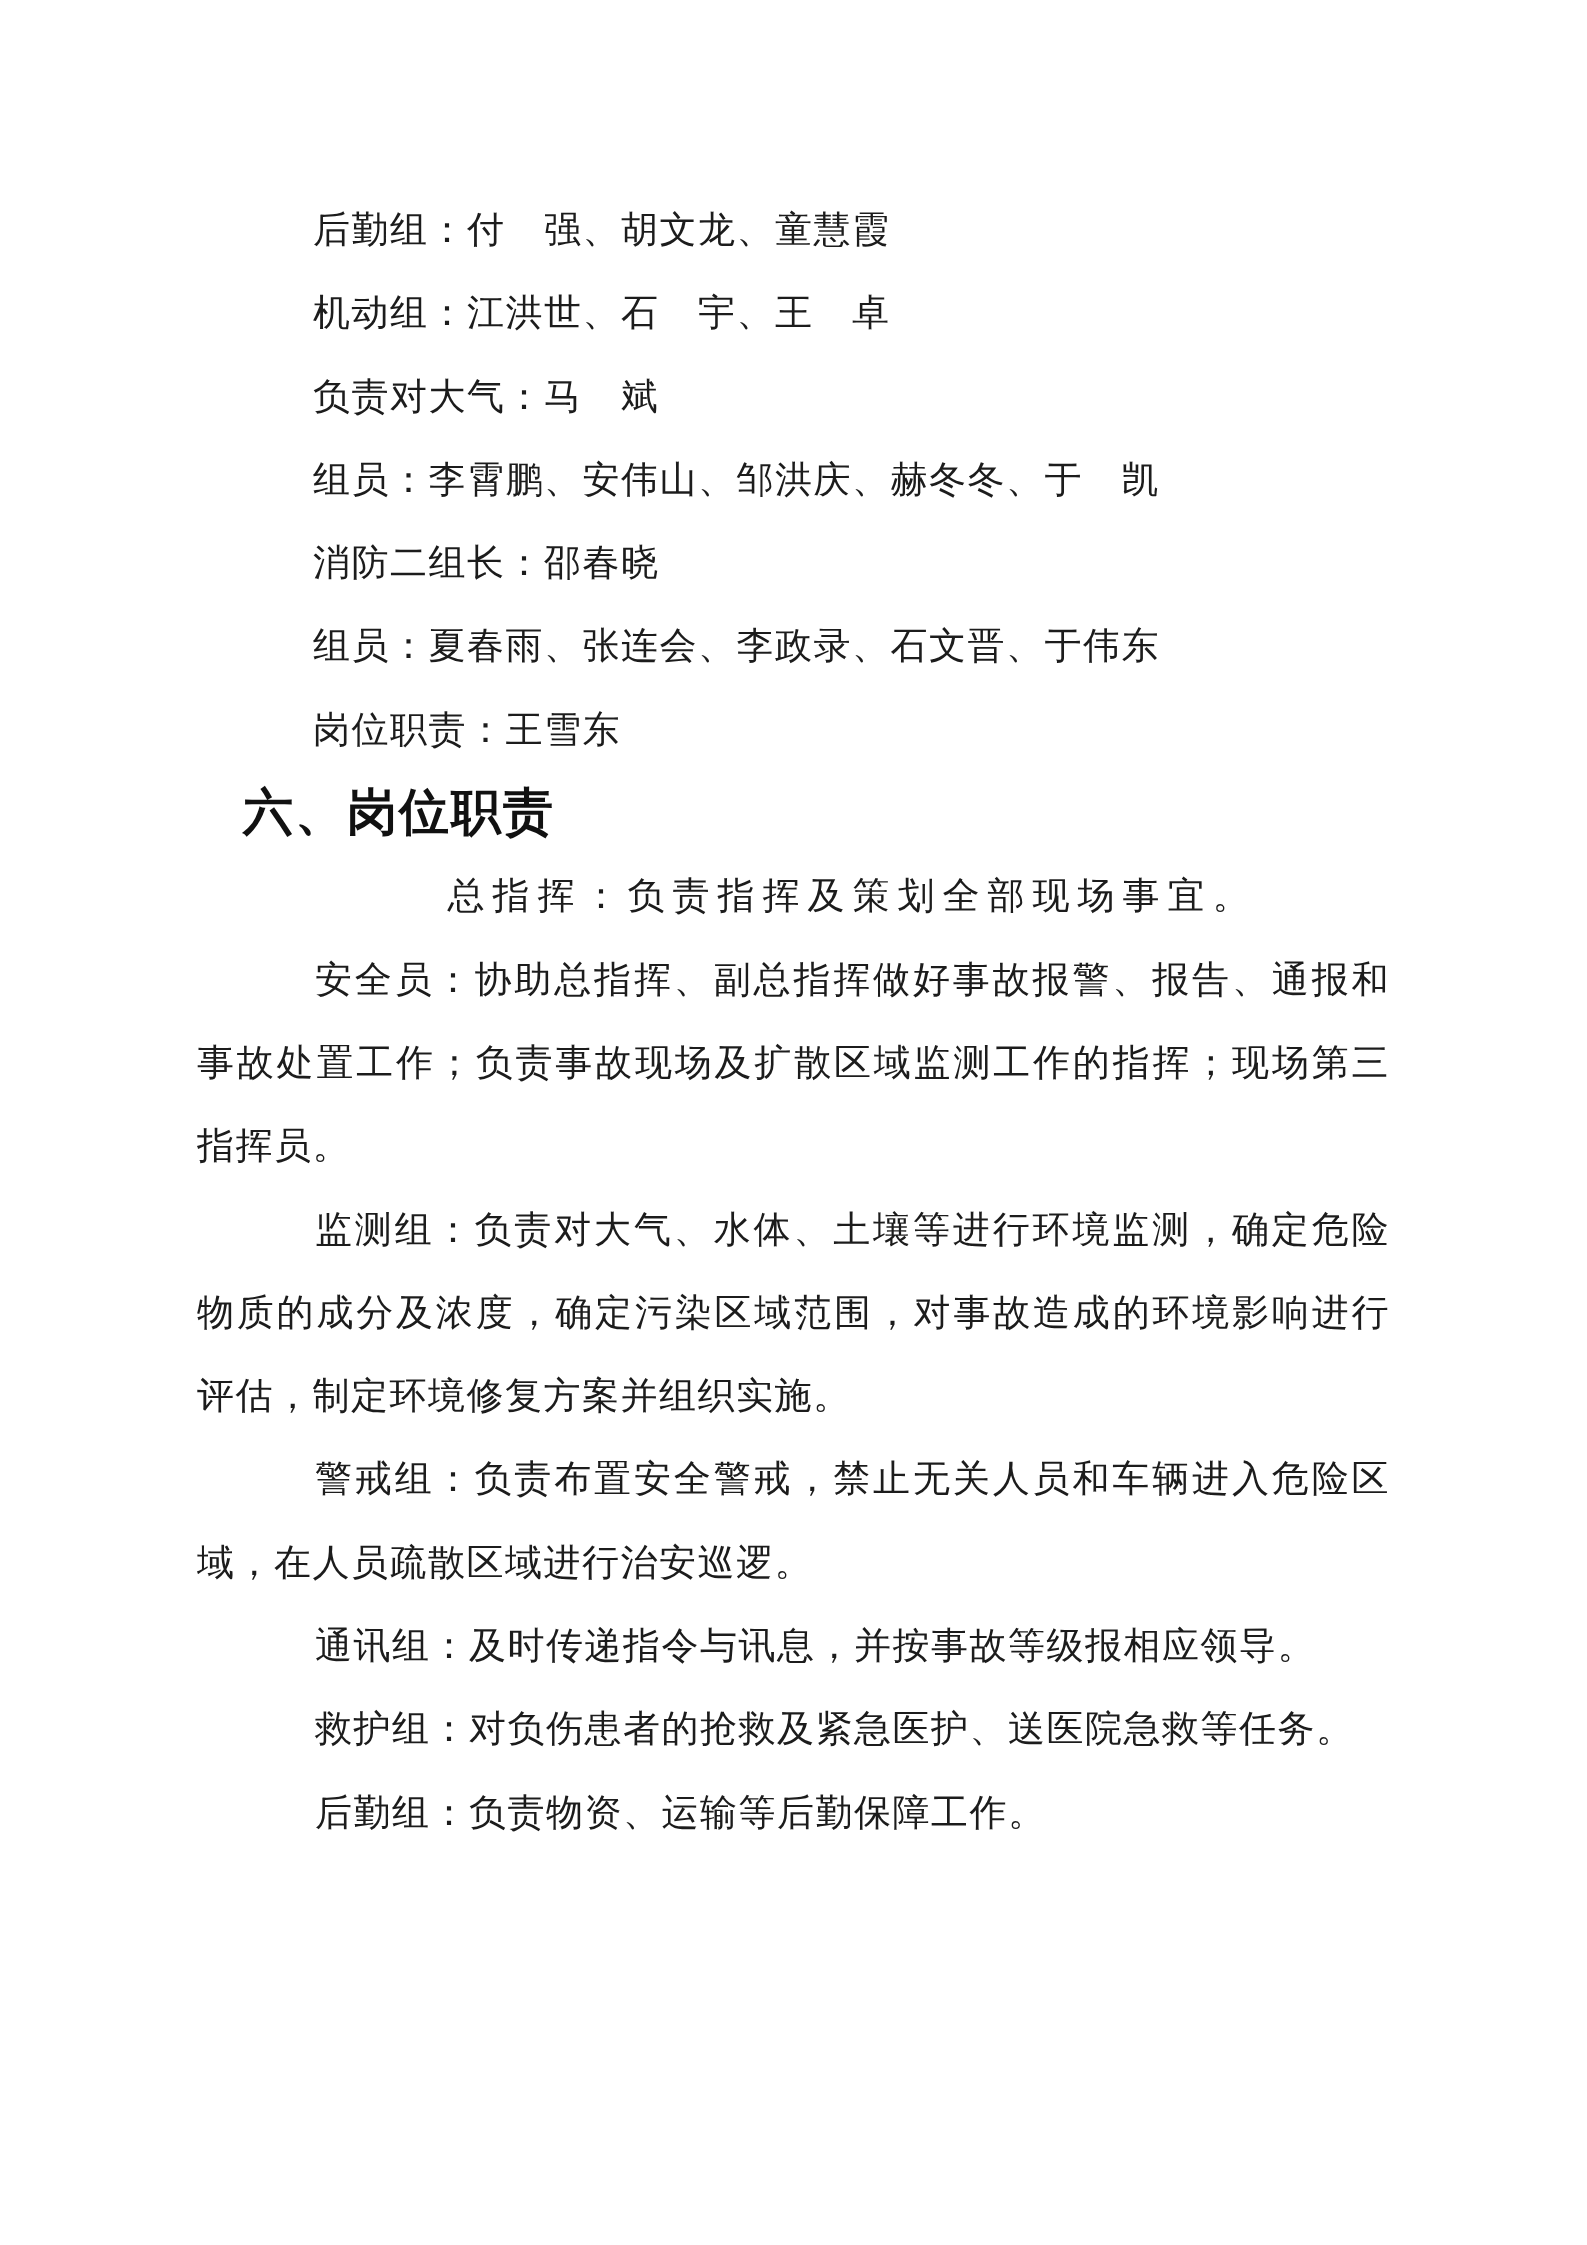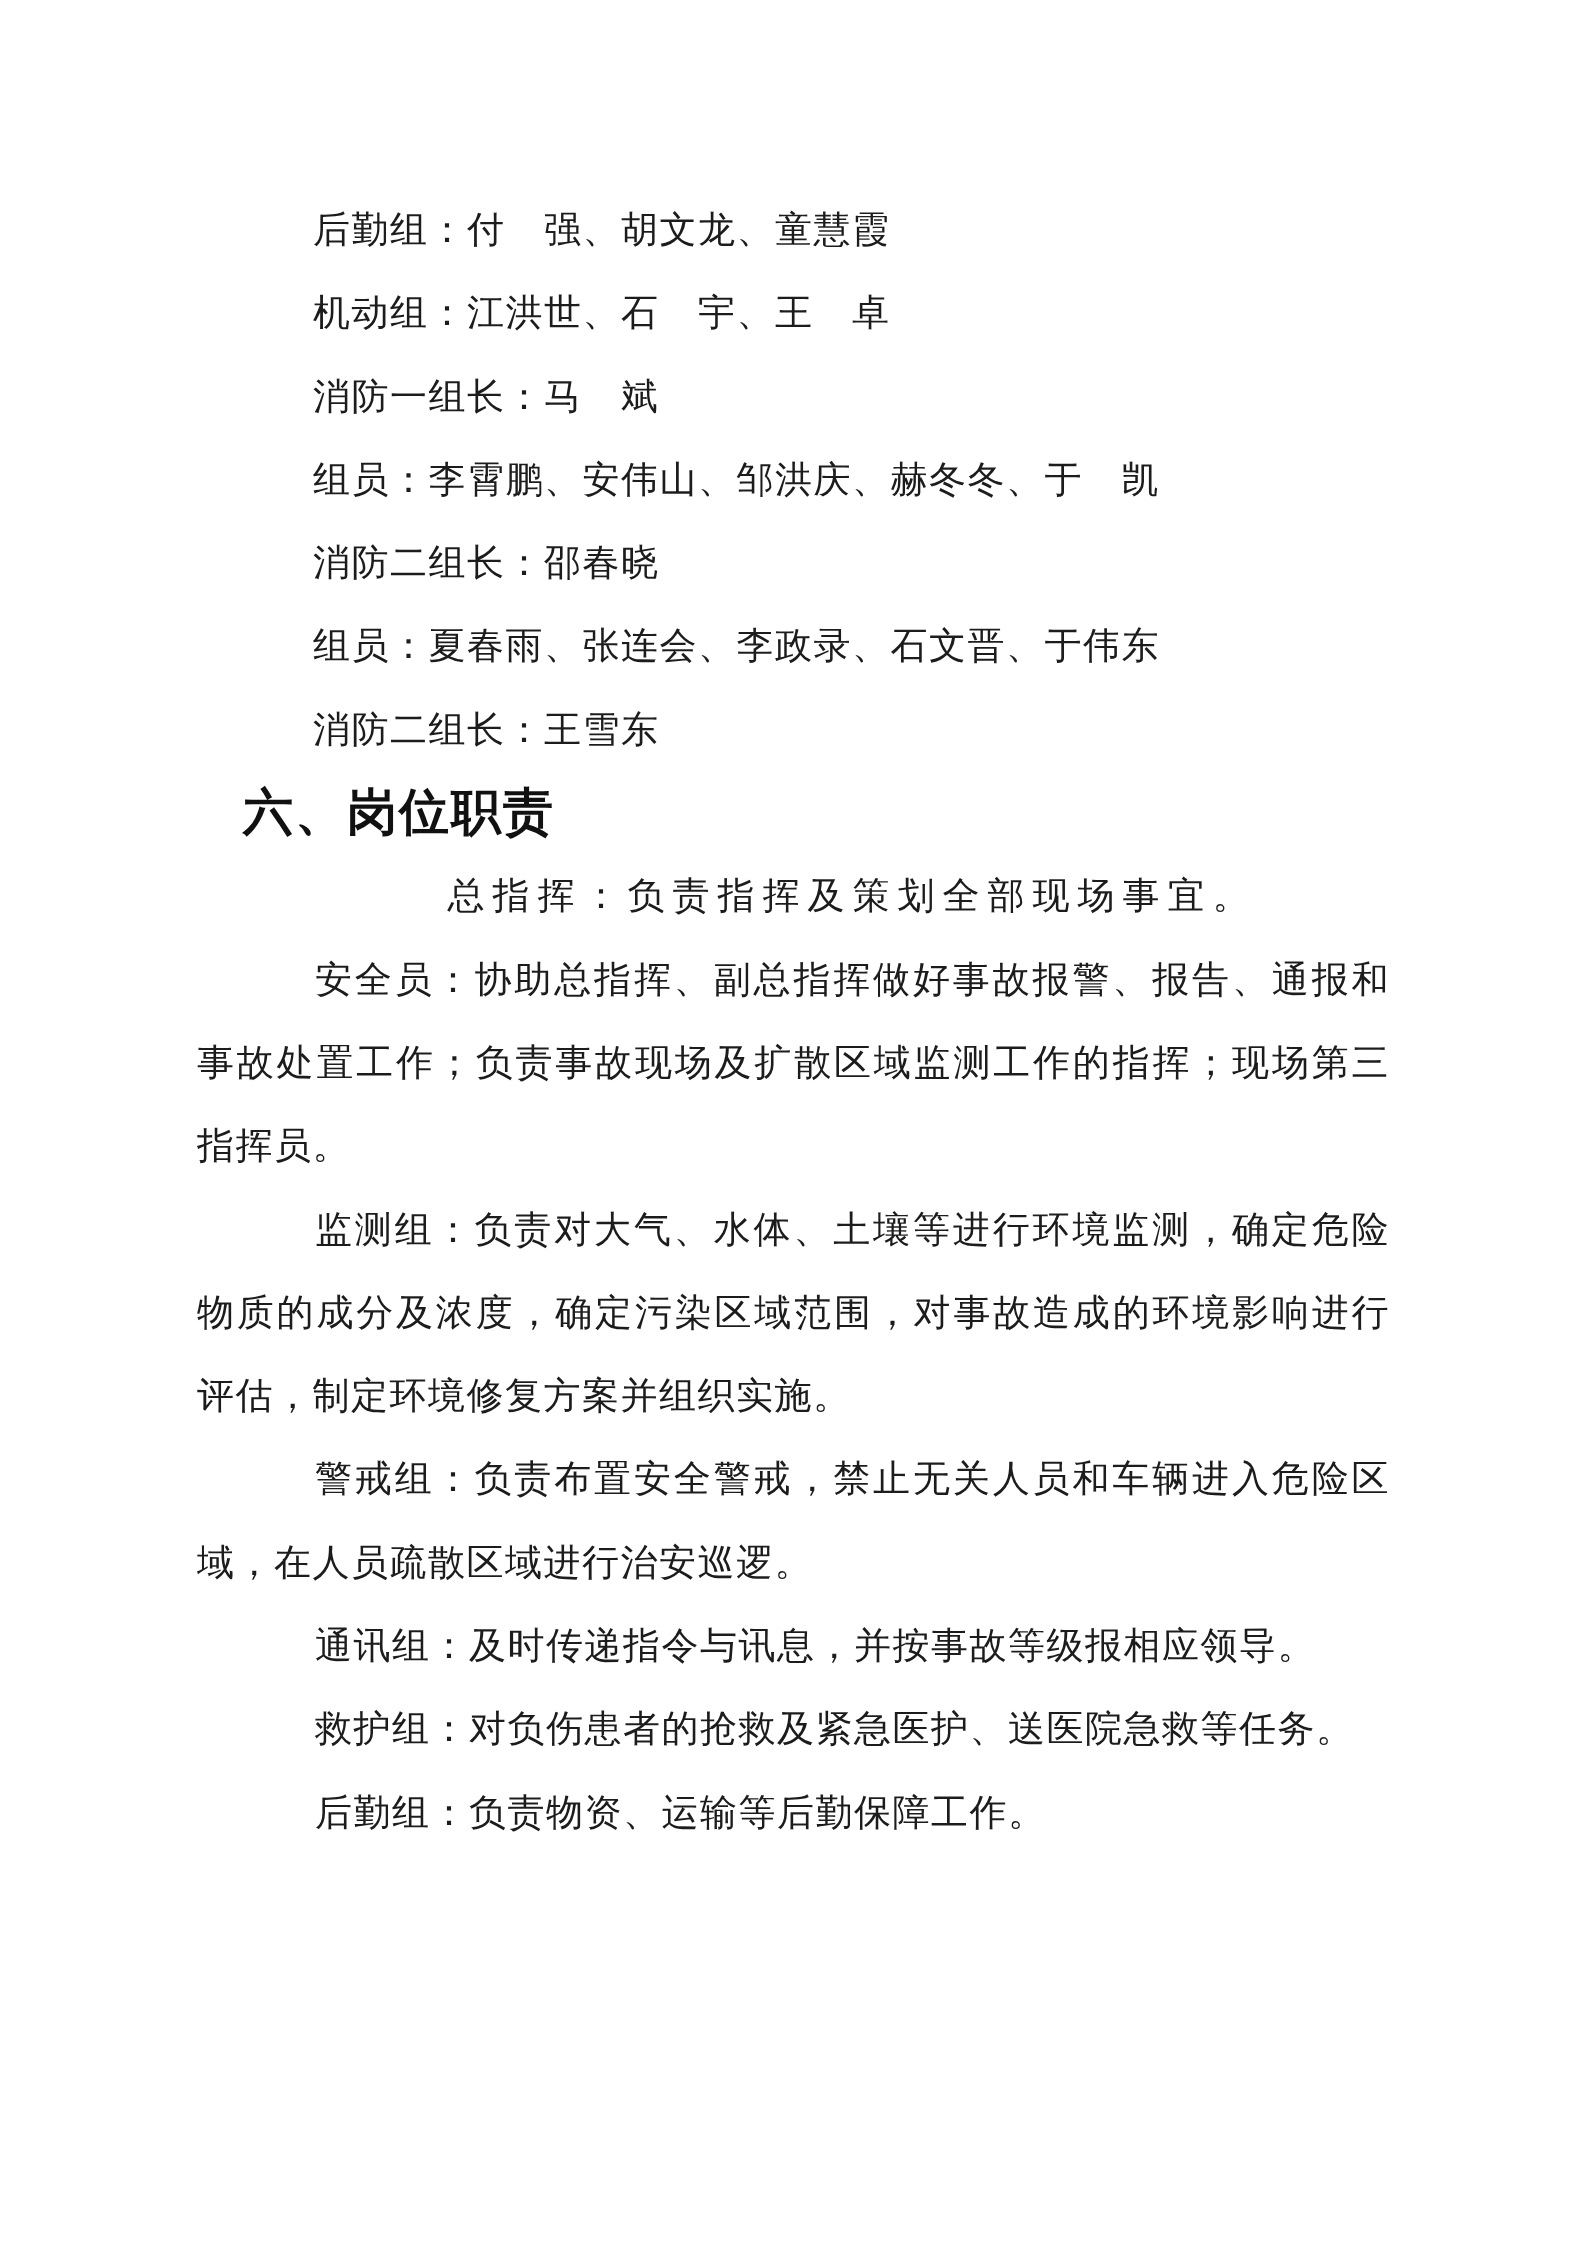--- a/index.html
+++ b/index.html
@@ -57,25 +57,25 @@
 </style>
 </head>
 <body>
 
 <div class="page">
   <div class="content">
 
     <div class="roster">
       <p>后勤组：付　强、胡文龙、童慧霞</p>
       <p>机动组：江洪世、石　宇、王　卓</p>
-      <p>消防一组长：马　斌</p>
+      <p>负责对大气：马　斌</p>
       <p>组员：李霄鹏、安伟山、邹洪庆、赫冬冬、于　凯</p>
       <p>消防二组长：邵春晓</p>
       <p>组员：夏春雨、张连会、李政录、石文晋、于伟东</p>
-      <p>消防二组长：王雪东</p>
+      <p>岗位职责：王雪东</p>
     </div>
 
     <h2 class="heading">六、岗位职责</h2>
 
     <div class="duties">
       <p class="spread">总指挥：负责指挥及策划全部现场事宜。</p>
       <p>安全员：协助总指挥、副总指挥做好事故报警、报告、通报和事故处置工作；负责事故现场及扩散区域监测工作的指挥；现场第三指挥员。</p>
       <p>监测组：负责对大气、水体、土壤等进行环境监测，确定危险物质的成分及浓度，确定污染区域范围，对事故造成的环境影响进行评估，制定环境修复方案并组织实施。</p>
       <p>警戒组：负责布置安全警戒，禁止无关人员和车辆进入危险区域，在人员疏散区域进行治安巡逻。</p>
       <p>通讯组：及时传递指令与讯息，并按事故等级报相应领导。</p>

